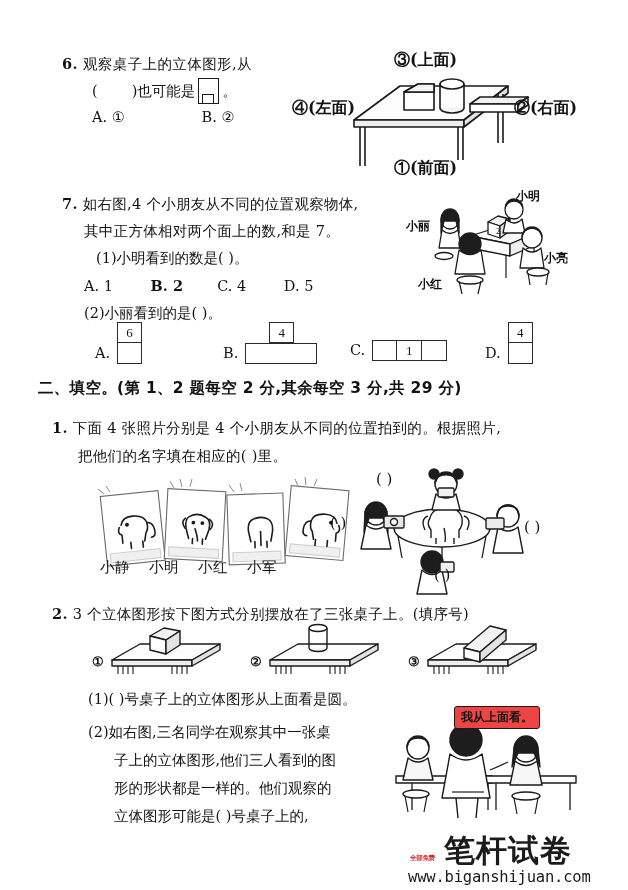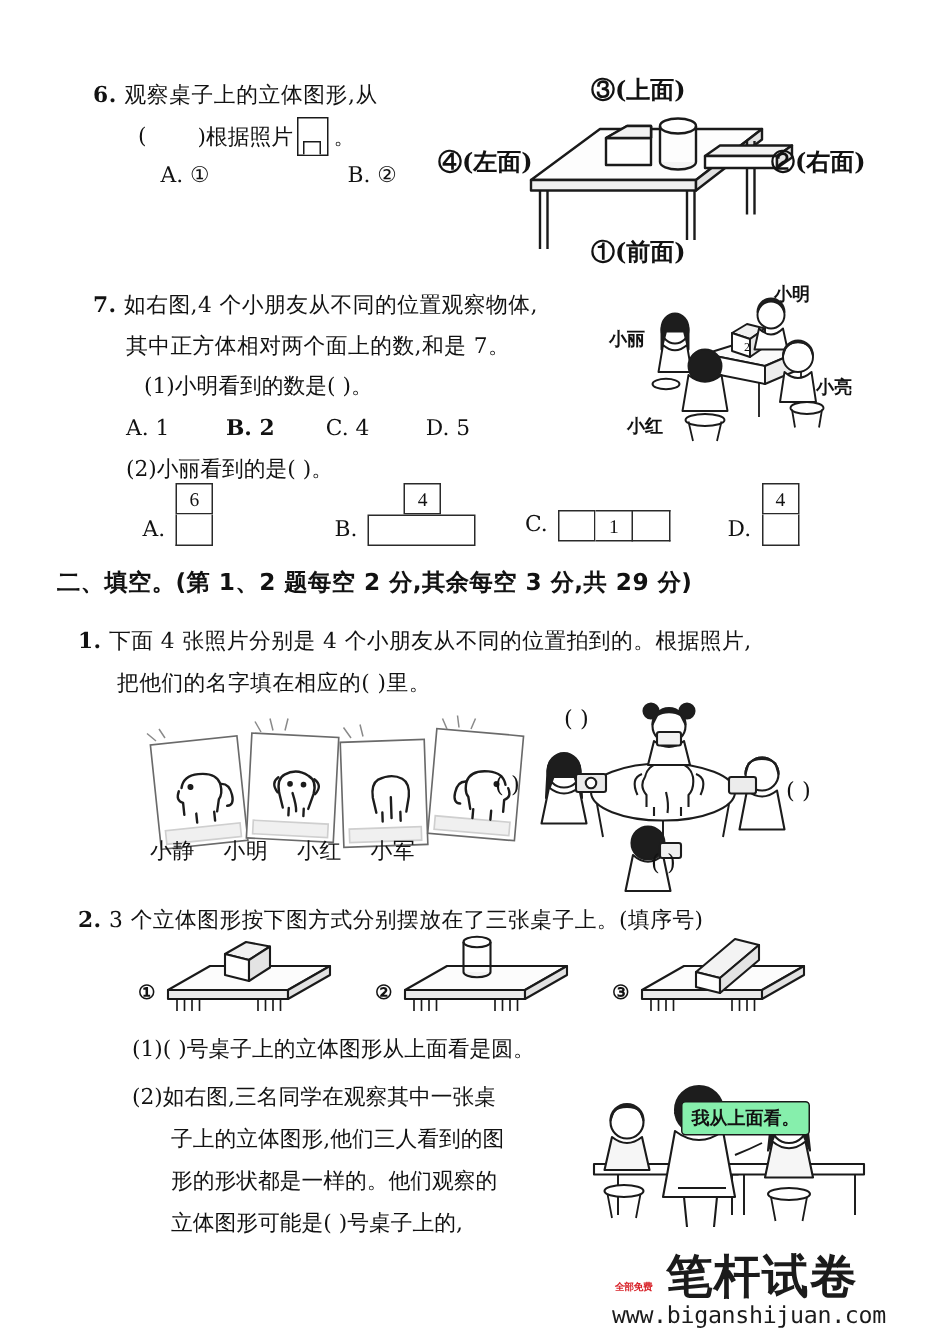--- a/index.html
+++ b/index.html
@@ -23,21 +23,21 @@
   #q6 .line2{display:flex;align-items:center;gap:2px;margin-left:30px;font-size:14.5px;}
   .box-shape{
     display:inline-block;width:19px;height:24px;border:1.6px solid #1a1a1a;
     position:relative;vertical-align:-7px;margin:0 1px;background:#fff;
   }
   .box-shape:after{
     content:"";position:absolute;left:3px;bottom:0;width:10px;height:8px;
     border:1.5px solid #1a1a1a;border-bottom:none;background:#fff;
   }
   .opts{margin-left:30px;font-size:14.5px;line-height:26px;}
-  .opts .opt{display:inline-block;width:105px;margin-left:15px;}
+  .opts .opt{display:inline-block;width:105px;}
 
   
   #q6fig{position:absolute;left:292px;top:48px;width:300px;height:128px;}
   .lbl{position:absolute;font-size:16px;font-family:"DejaVu Serif",serif;font-weight:bold;white-space:nowrap;}
 
   
   #q7{position:absolute;left:62px;top:190px;width:330px;}
   #q7 .stem{font-size:14.5px;line-height:27px;letter-spacing:.3px;}
   #q7 .sub{font-size:14.5px;line-height:27px;}
   #q7 .abcd{font-size:14.5px;line-height:27px;margin-left:22px;}
@@ -85,21 +85,21 @@
 <div class="page">
 
   <div id="q6">
     <div class="stem zh">
       <span class="qnum">6.</span>
       <span>观察桌子上的立体图形,从</span>
     </div>
     <div class="line2 zh">
       <span>(</span>
       <span style="display:inline-block;width:30px;"></span>
-      <span>)根据照片</span>
+      <span>)也可能是</span>
       <span class="box-shape"></span>
       <span>。</span>
     </div>
     <div class="opts zh">
       <span class="opt">
         <span>A.</span>
         <span>①</span>
       </span>
       <span class="opt">
         <span>B.</span>
@@ -416,21 +416,21 @@
   <div id="f2q1" class="zh">(1)(        )号桌子上的立体图形从上面看是圆。</div>
 
   <div id="f2q2">
     <div class="zh">(2)如右图,三名同学在观察其中一张桌</div>
     <div class="zh ind">子上的立体图形,他们三人看到的图</div>
     <div class="zh ind">形的形状都是一样的。他们观察的</div>
     <div class="zh ind">立体图形可能是(        )号桌子上的,</div>
   </div>
 
   <div id="f2fig">
-    <div style="position:absolute;left:62px;top:0px;border:1.6px solid #1a1a1a;border-radius:3px;background:#86efac;padding:2px 6px;font-size:12px;font-family:'DejaVu Serif',serif;font-weight:bold;white-space:nowrap;margin-top:28px;">我从上面看。</div>
+    <div style="position:absolute;left:62px;top:0px;border:1.6px solid #1a1a1a;border-radius:3px;background:#ef4444;padding:2px 6px;font-size:12px;font-family:'DejaVu Serif',serif;font-weight:bold;white-space:nowrap;">我从上面看。</div>
     <svg width="212" height="112">
       <g stroke="#1a1a1a" stroke-width="1.4" fill="#fff" stroke-linejoin="round">
 
         <path d="M70,24 L58,36 L72,30 Z" fill="#fff"></path>
 
         <path d="M6,76 L96,76 M96,76 L96,104 M20,76 L20,104" stroke-width="1.3"></path>
         <rect x="4" y="70" width="96" height="7" fill="#fff"></rect>
         <rect x="92" y="70" width="92" height="7" fill="#fff"></rect>
         <path d="M178,77 L178,104 M104,77 L104,104" stroke-width="1.3"></path>
 

